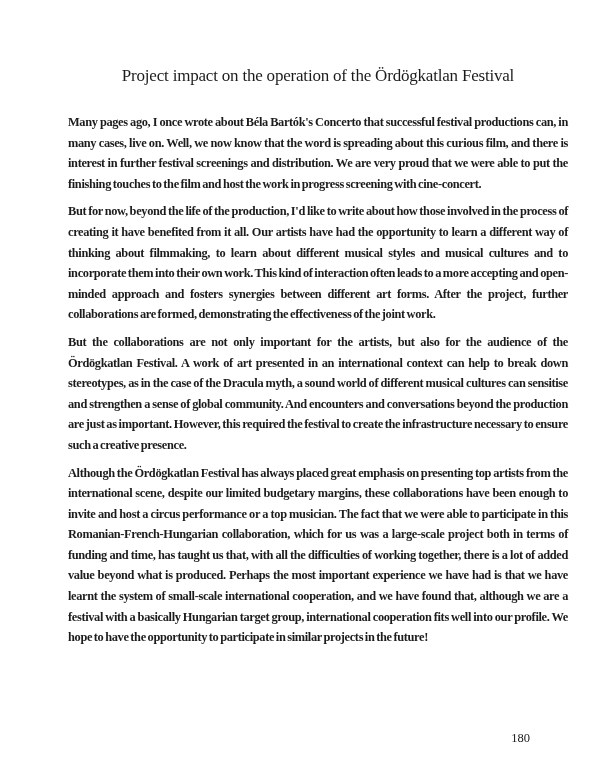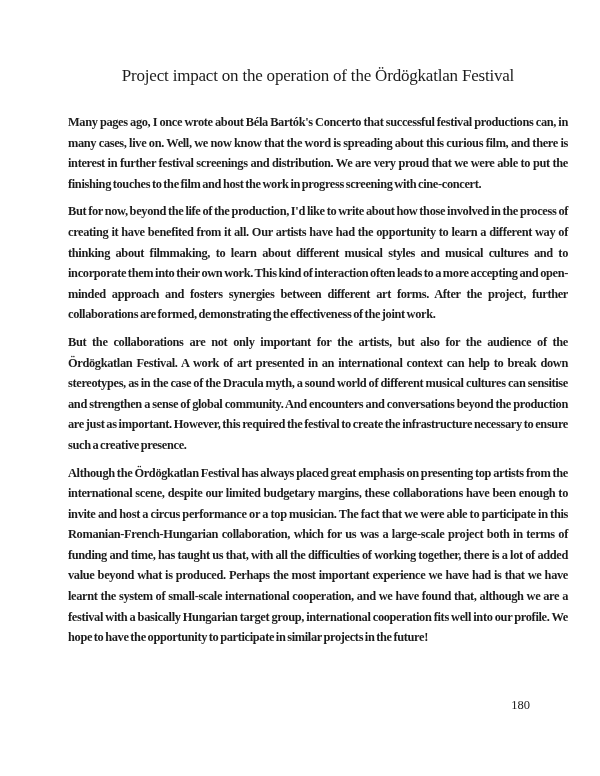--- a/index.html
+++ b/index.html
@@ -32,21 +32,21 @@
     font-size: 12.4px;
     line-height: 20.6px;
     text-align: justify;
     letter-spacing: -0.35px;
     word-spacing: -1px;
     margin: 0 0 7px 0;
     font-weight: bold;
   }
   .page-number {
     position: absolute;
-    top: 698px;
+    top: 731px;
     right: 70px;
     font-size: 12.5px;
     line-height: 14px;
     color: #1c1c1c;
   }
 </style>
 </head>
 <body>
 
 <div class="page">

